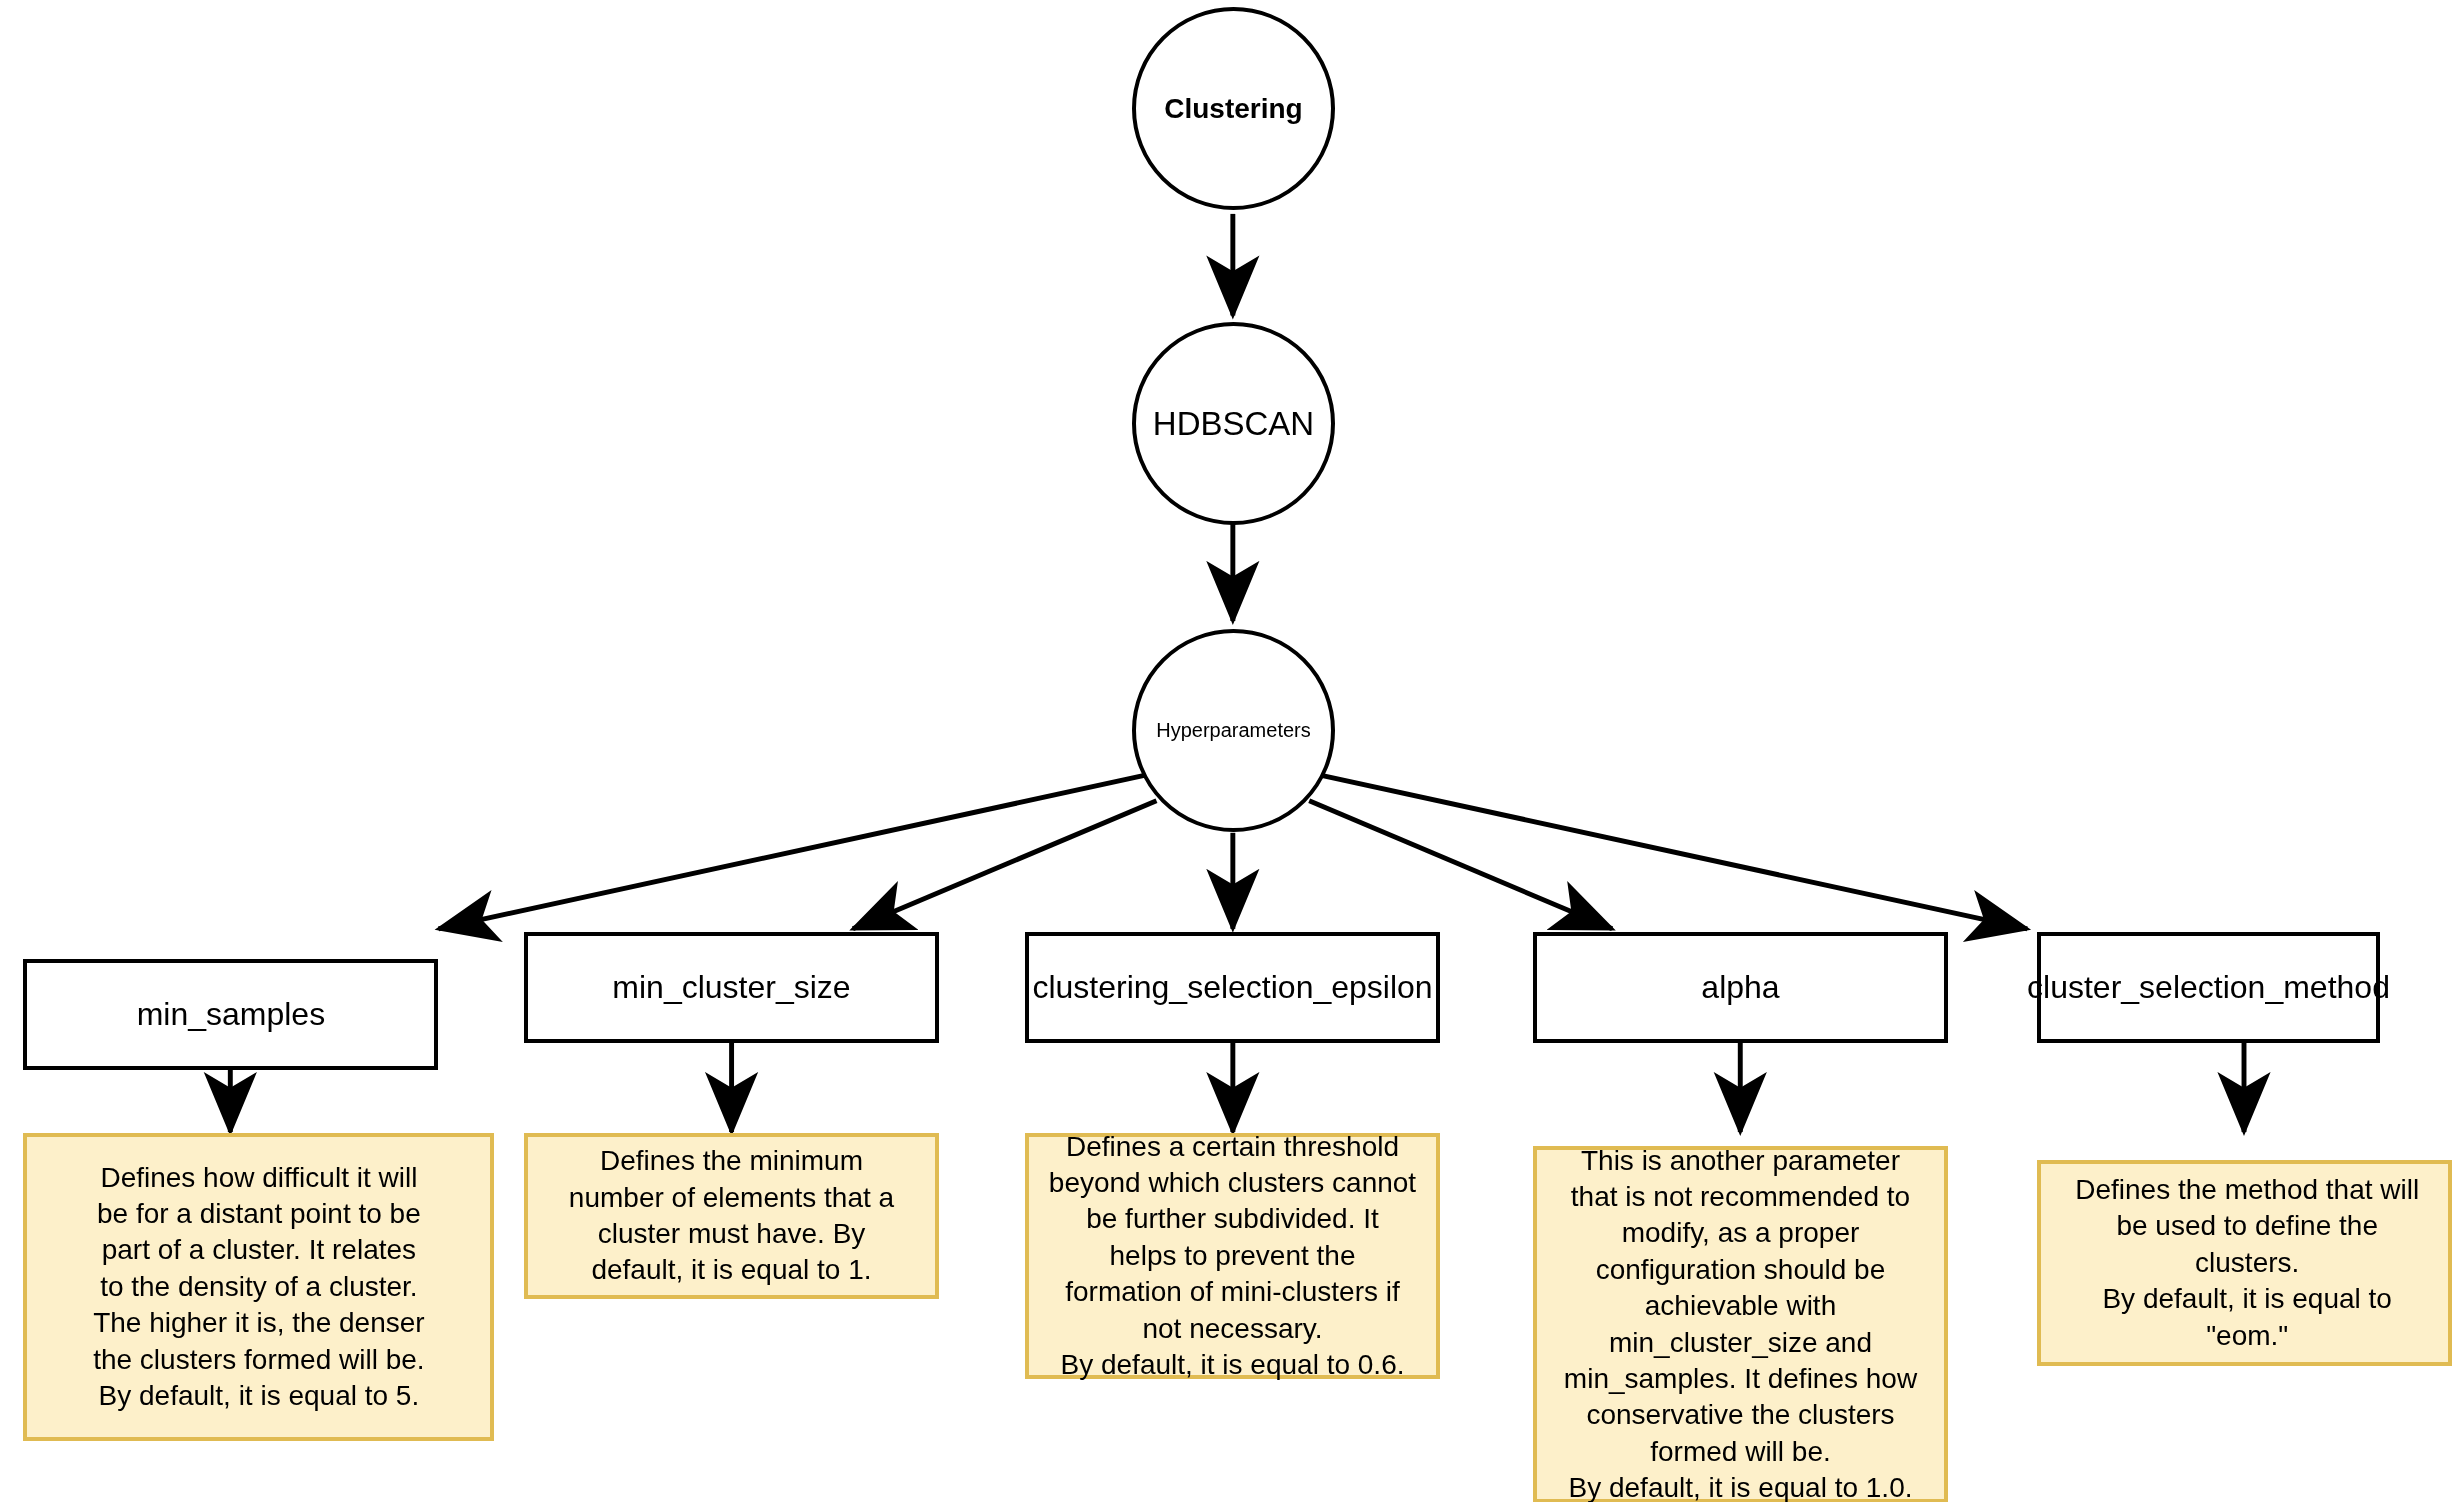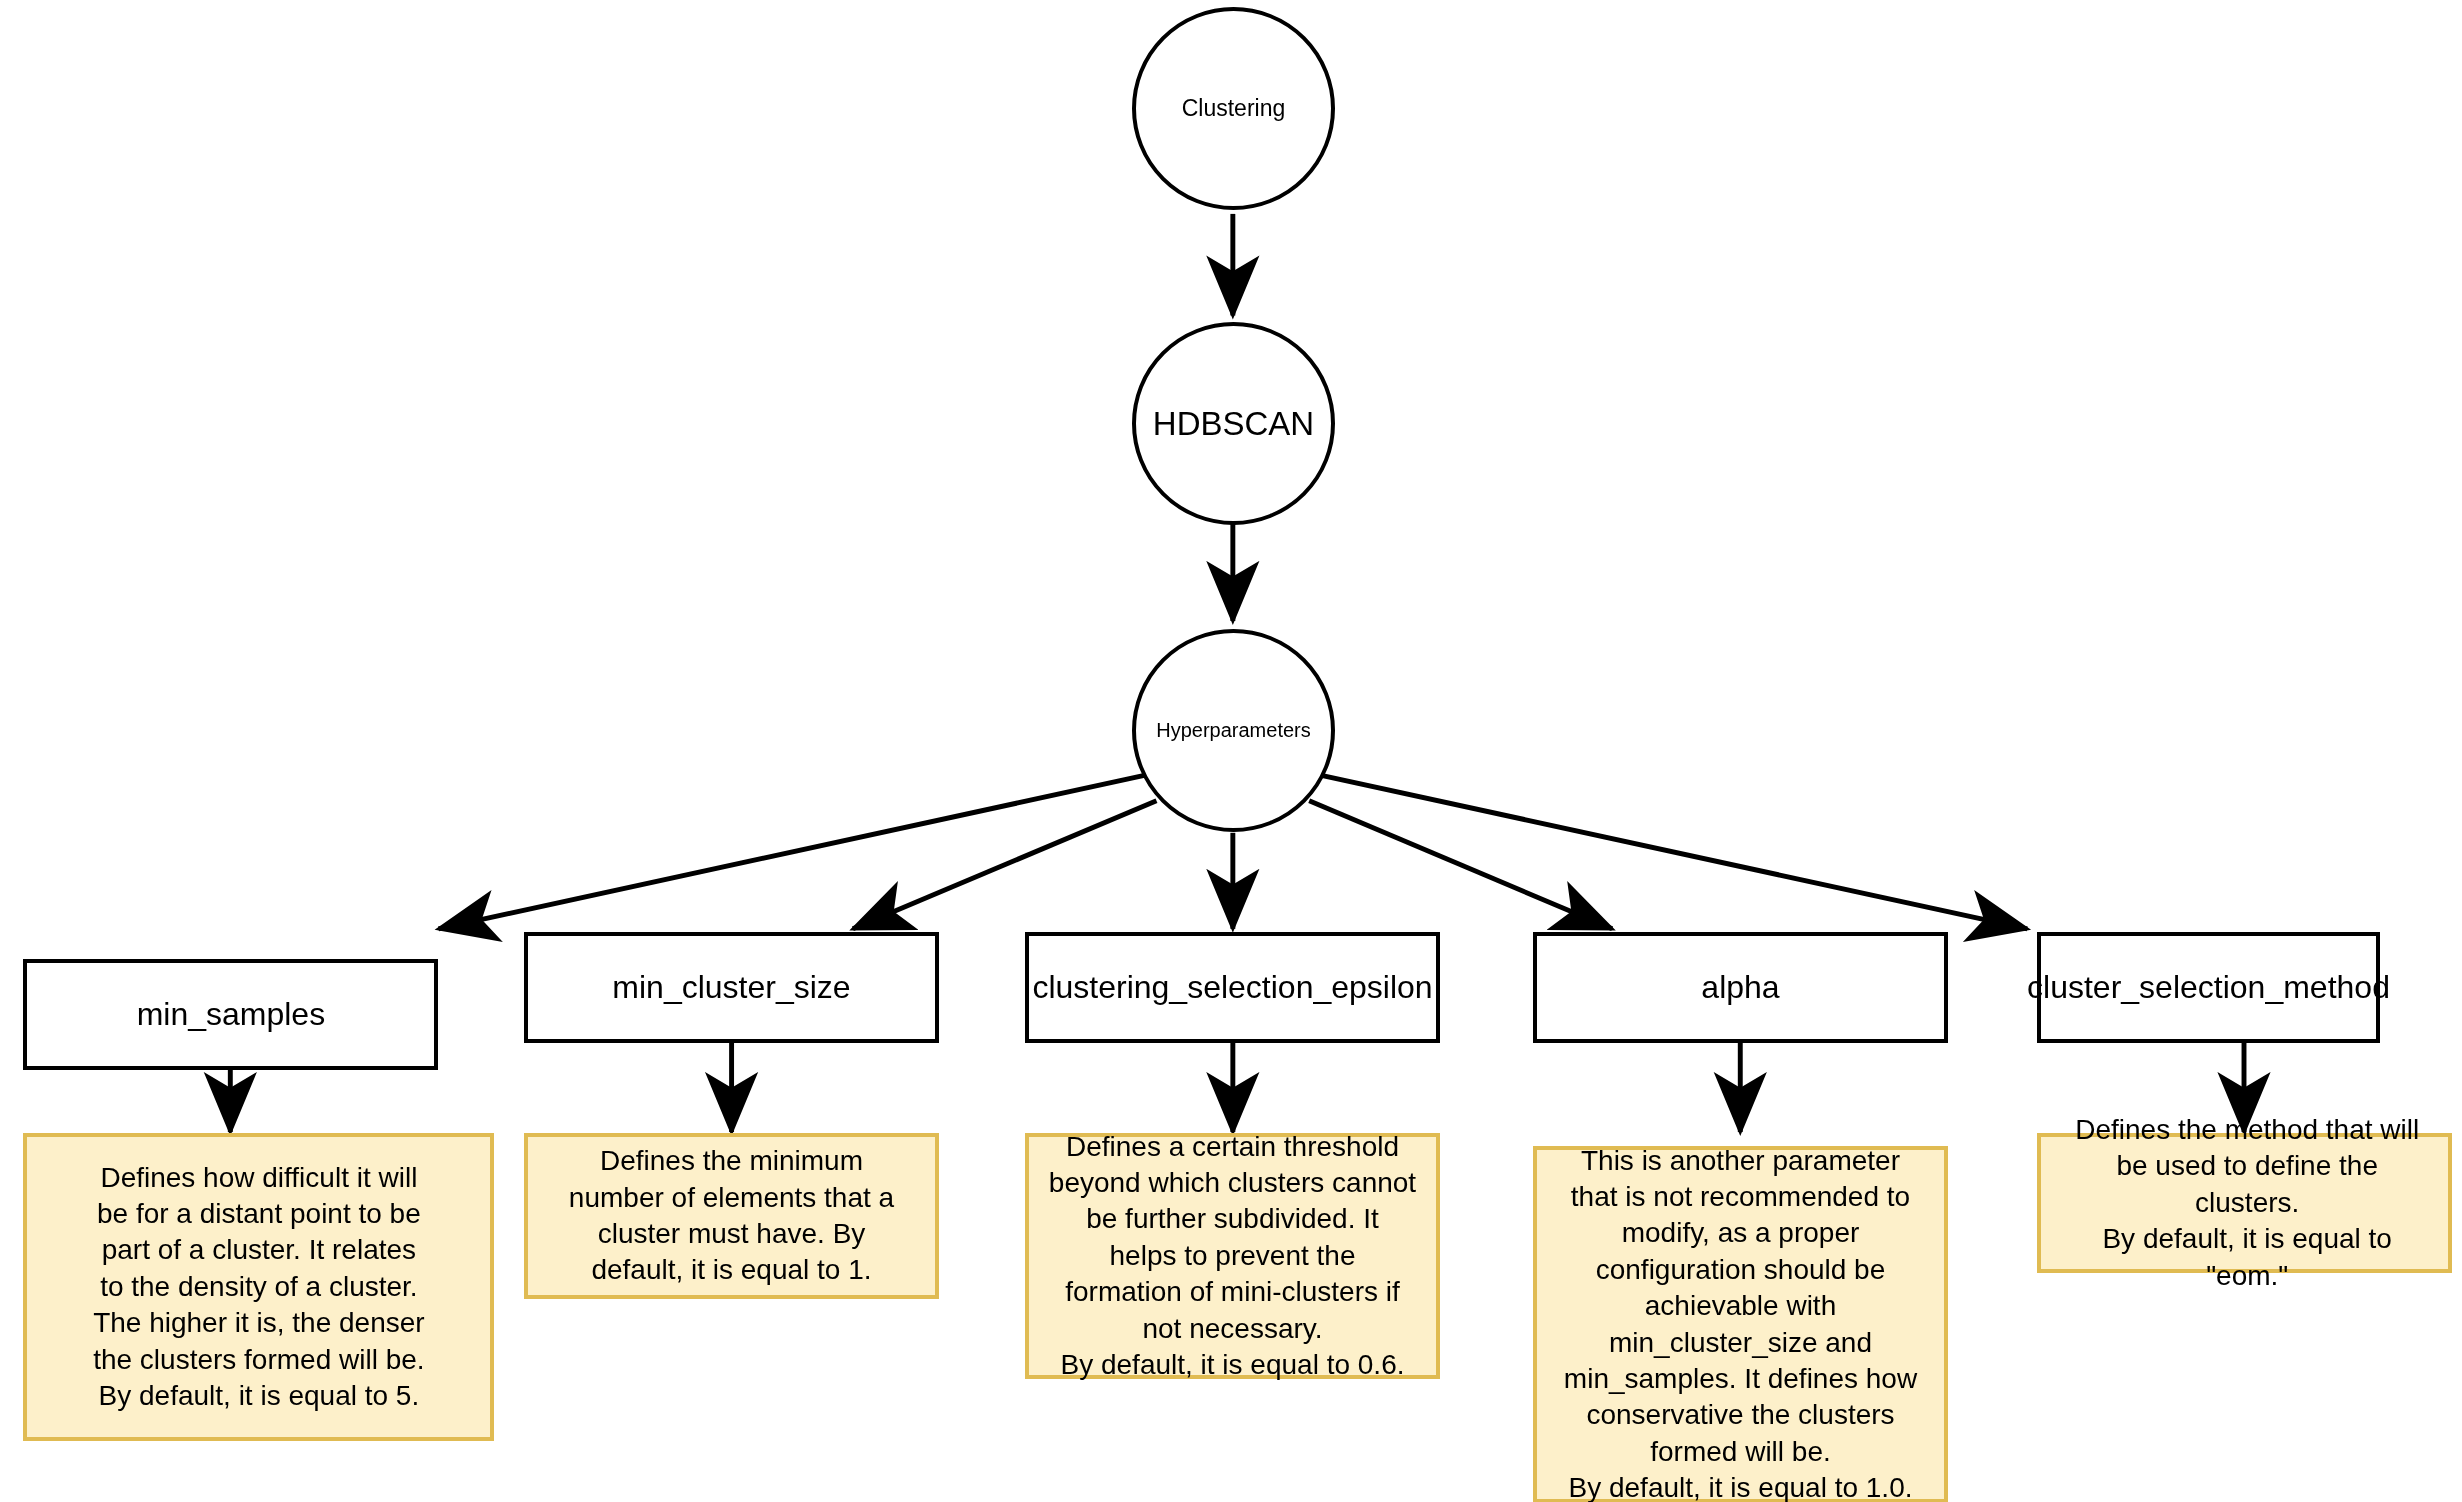--- a/index.html
+++ b/index.html
@@ -111,21 +111,21 @@
       <line x1="2002" y1="1692" x2="2002" y2="1838" stroke="#000000" stroke-width="8" marker-end="url(#arrow)"></line>
     </g>
     <g>
       <line x1="2826" y1="1692" x2="2826" y2="1838" stroke="#000000" stroke-width="8" marker-end="url(#arrow)"></line>
     </g>
     <g>
       <line x1="3644" y1="1692" x2="3644" y2="1838" stroke="#000000" stroke-width="8" marker-end="url(#arrow)"></line>
     </g>
   </svg>
 
-  <div class="node-circle" style="left:1132px; top:7.4px; width:203px; height:203px; font-size:23px;">
+  <div class="node-circle" style="left:1132px; top:7.4px; width:203px; height:203px; font-size:28px;font-weight:bold;">
     <span>Clustering</span>
   </div>
 
   <div class="node-circle" style="left:1132px; top:322px; width:203px; height:203px; font-size:33px;">
     <span>HDBSCAN</span>
   </div>
 
   <div class="node-circle" style="left:1132px; top:629px; width:203px; height:203px; font-size:20px;">
     <span>Hyperparameters</span>
   </div>
@@ -183,21 +183,21 @@
 modify, as a proper
 configuration should be
 achievable with
 min_cluster_size and
 min_samples. It defines how
 conservative the clusters
 formed will be.
 By default, it is equal to 1.0.</span>
   </div>
 
-  <div class="note-box" style="left:2037px; top:1133px; width:415px; height:140px;padding-left:14px;">
+  <div class="note-box" style="left:2037px; top:1160px; width:415px; height:206px;padding-left:14px;">
     <span>Defines the method that will
 be used to define the
 clusters.
 By default, it is equal to
 "eom."</span>
   </div>
 
 </div>
 
 

